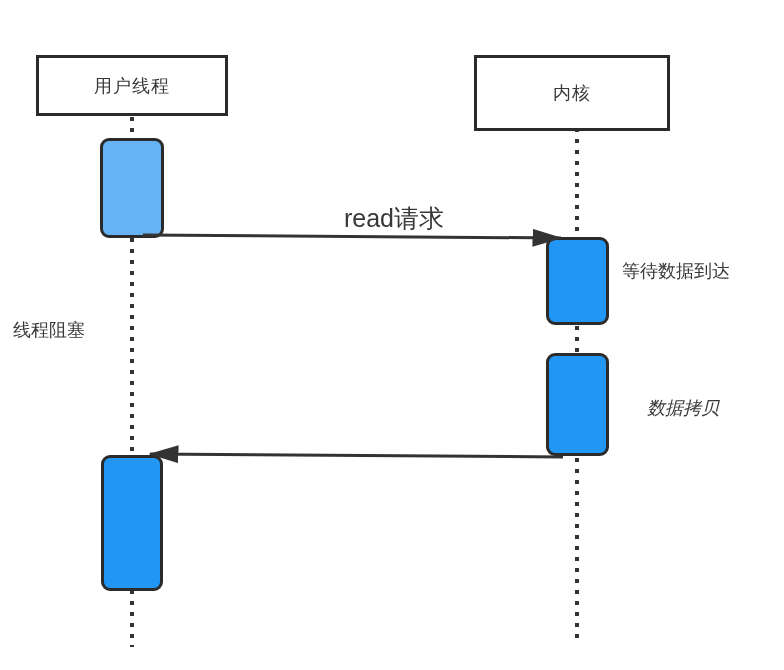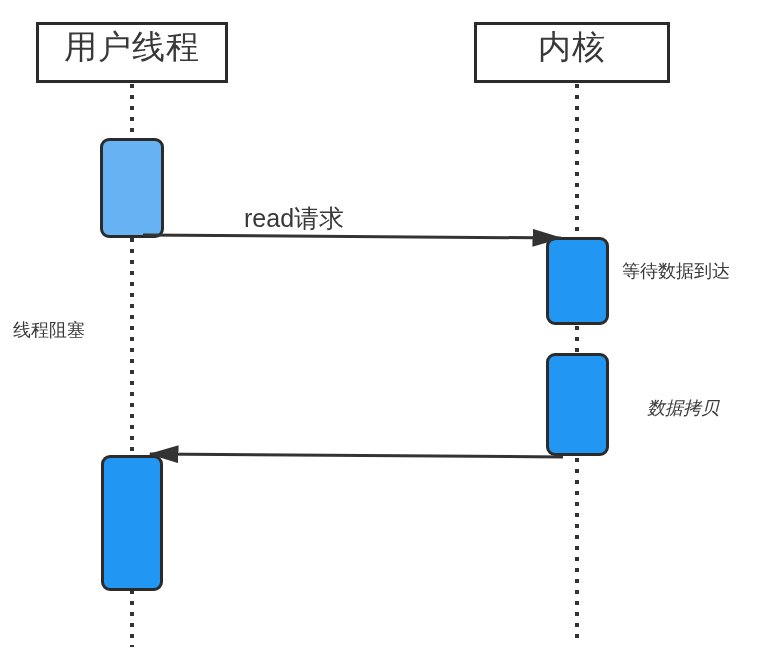--- a/index.html
+++ b/index.html
@@ -22,42 +22,43 @@
   svg.layer{position:absolute;left:0;top:0;width:784px;height:670px;pointer-events:none;}
   svg.layer.lifelines{z-index:1;}
   svg.layer.arrows{z-index:3;}
   .lifeline{stroke:var(--line);stroke-width:4;stroke-dasharray:4 7;}
   .msg-line{stroke:var(--line);stroke-width:3;fill:none;}
   .arrowhead{fill:var(--line);}
   .actor{
     position:absolute;z-index:4;
     background:var(--background);
     border:3.5px solid var(--border);
-    display:flex;justify-content:center;
-    font-size:33px;color:var(--text);
+    display:flex;align-items:center;justify-content:center;
+    font-size:18px;color:var(--text);
     letter-spacing:1px;
+    margin-top:33px;
   }
   .actor-user{left:36px;top:22px;width:192px;height:61px;}
-  .actor-kernel{left:474px;top:22px;width:196px;height:61px;}
+  .actor-kernel{left:474px;top:22px;width:196px;height:76px;}
   .activation{
     position:absolute;z-index:2;
     border:3.5px solid var(--border);
     border-radius:9px;
   }
   .activation.light{background:var(--light-blue);}
   .activation.dark{background:var(--blue);}
   .act-user-1{left:100px;top:138px;width:64px;height:100px;}
   .act-kernel-wait{left:546px;top:237px;width:63px;height:88px;}
   .act-kernel-copy{left:546px;top:353px;width:63px;height:103px;}
   .act-user-2{left:101px;top:455px;width:62px;height:136px;}
   .label{
     position:absolute;z-index:4;
     color:var(--text);white-space:nowrap;line-height:1.2;
   }
-  .msg-label{font-size:25px;width:200px;text-align:left;}
+  .msg-label{font-size:25px;width:200px;text-align:right;}
   .msg-label-request{left:244px;top:203px;}
   .msg-label-complete{left:248px;top:425px;}
   .note{font-size:18px;}
   .note-blocked{left:13px;top:320px;}
   .note-wait{left:622px;top:261px;}
   .note-copy{left:647px;top:398px;font-style:italic;}
 </style>
 </head>
 <body>
 

